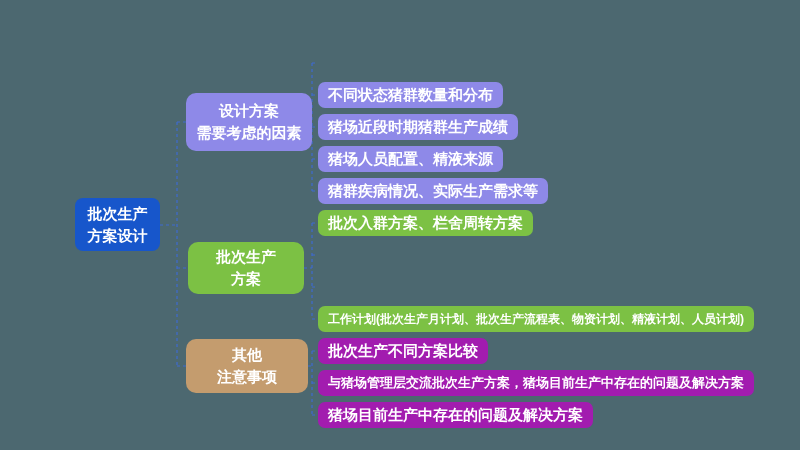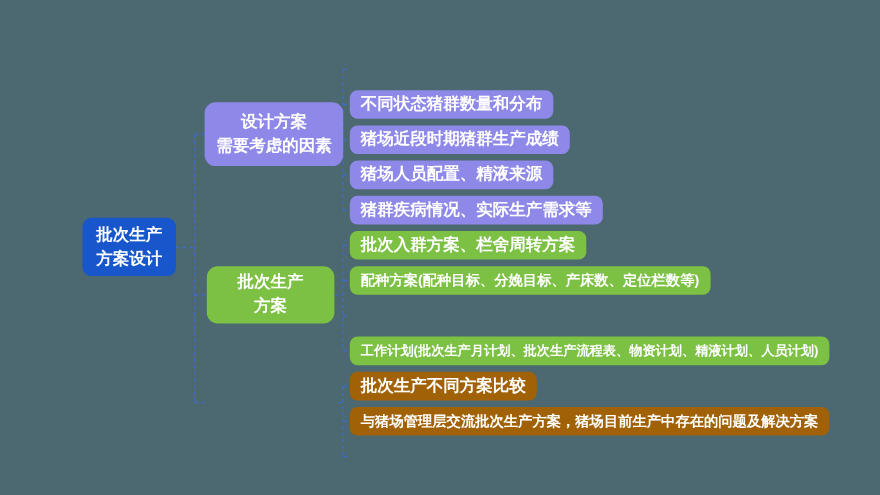--- a/index.html
+++ b/index.html
@@ -33,21 +33,21 @@
   .branch.b3{left:186px;top:339px;width:122px;height:54px;background:#c49c6e;}
   .leaf{
     left:318px;height:26px;line-height:26px;
     padding:0 10px;border-radius:7px;
     font-size:15px;white-space:nowrap;
   }
   .leaf.fs13{font-size:13px;}
   .leaf.fs12{font-size:12px;}
   .purple{background:#8e89e8;}
   .green{background:#7cc144;}
-  .tan{background:#a16207;}
+  .tan{background:#a21caf;}
 </style>
 </head>
 <body>
 
 <div class="canvas">
 
   <svg class="connector-layer" width="800" height="450" viewBox="0 0 800 450" fill="none" stroke="#3e6bd0" stroke-width="1.2" stroke-dasharray="3 3">
 
     <path d="M160,225 H177 M177,122 V366"></path>
     <path d="M177,122 H186"></path>
@@ -64,26 +64,28 @@
     <path d="M312,351 H318 M312,383 H318 M312,415 H318"></path>
   </svg>
 
   <div class="node root">批次生产
 方案设计</div>
 
   <div class="node branch b1">设计方案
 需要考虑的因素</div>
   <div class="node branch b2">批次生产
 方案</div>
+  <div class="node branch b3">其他
+注意事项</div>
 
   <div class="node leaf purple" style="top:114px">猪场近段时期猪群生产成绩</div>
   <div class="node leaf purple" style="top:82px">不同状态猪群数量和分布</div>
   <div class="node leaf purple" style="top:146px">猪场人员配置、精液来源</div>
   <div class="node leaf purple" style="top:178px">猪群疾病情况、实际生产需求等</div>
 
   <div class="node leaf green" style="top:210px">批次入群方案、栏舍周转方案</div>
-  <div class="node leaf green fs13" style="top:242px">配种方案(配种目标、分娩目标、产床数、定位栏数等)</div>
   <div class="node leaf green fs12" style="top:306px">工作计划(批次生产月计划、批次生产流程表、物资计划、精液计划、人员计划)</div>
 
   <div class="node leaf tan" style="top:338px">批次生产不同方案比较</div>
   <div class="node leaf tan fs13" style="top:370px">与猪场管理层交流批次生产方案，猪场目前生产中存在的问题及解决方案</div>
+  <div class="node leaf tan" style="top:402px">猪场目前生产中存在的问题及解决方案</div>
 
 </div>
 
 </body></html>

